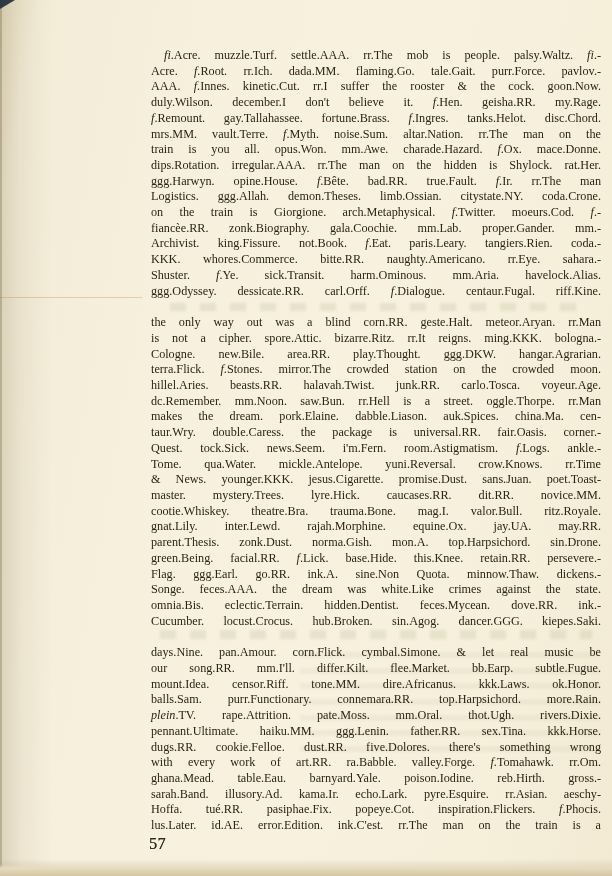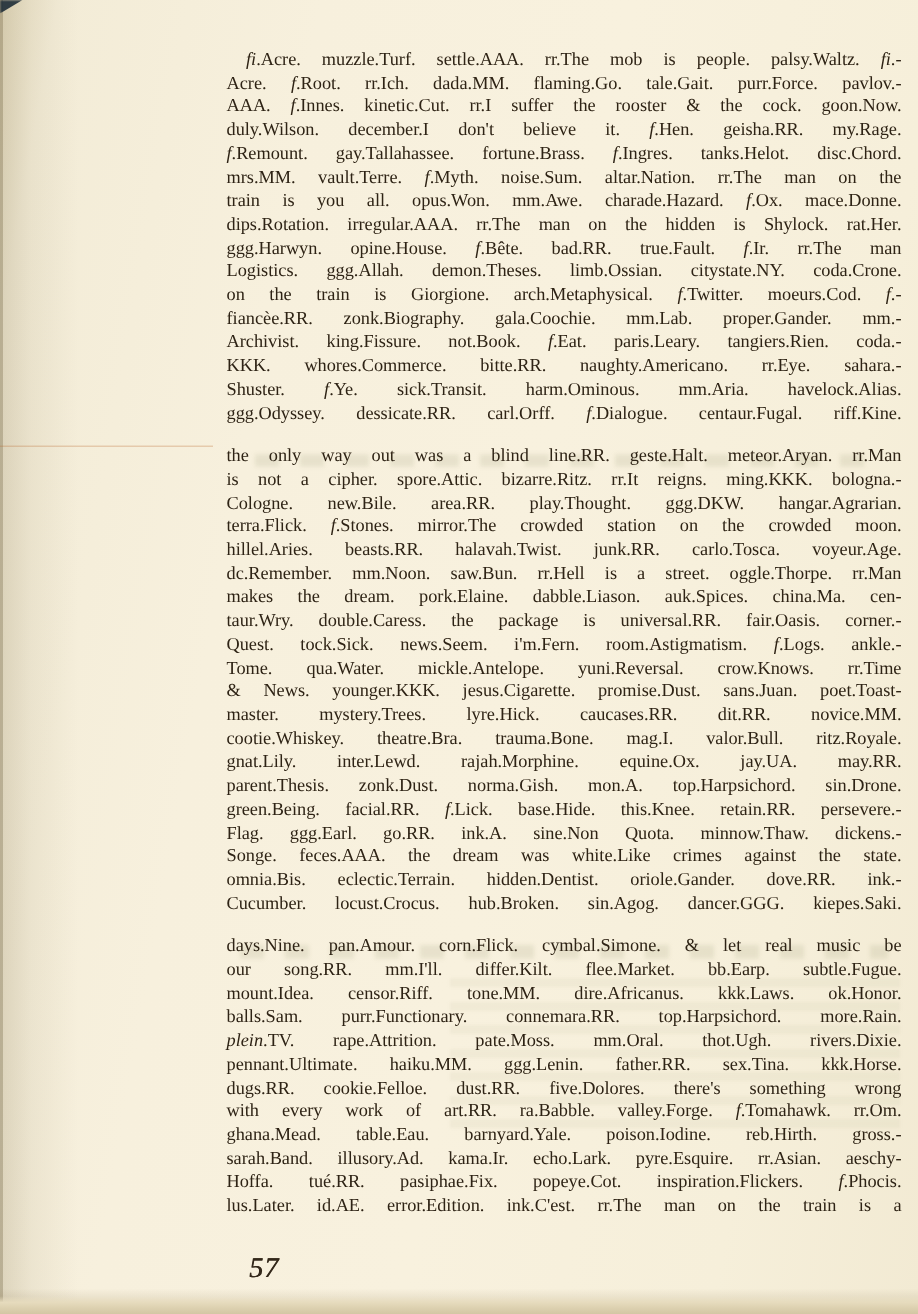--- a/index.html
+++ b/index.html
@@ -47,29 +47,29 @@
   .smudge-2 { left:160px; top:630px; width:432px; height:9px; }
   .smudge-3 { left:300px; top:652px; width:300px; height:110px; filter:blur(1px);
     background:repeating-linear-gradient(180deg, rgba(124,129,84,.06) 0 6px, rgba(124,129,84,0) 6px 15.7px);
   }
 
   .text-block {
     position:absolute; left:151px; top:32px; width:450px; z-index:2;
     color:#2e2315; font-size:12.2px; line-height:15.7px;
     -webkit-font-smoothing:antialiased;
   }
-  .para { margin:0 0 13px 0; }
+  .para { margin:16px 0 13px 0; }
   .para:last-child { margin-bottom:0; }
   .line { text-align:justify; text-align-last:justify; }
   .para.indent-first .line:first-child { text-indent:13px; }
   .line i { font-style:italic; }
 
   .page-number {
-    position:absolute; left:166px; top:835px; z-index:2;
-    font-size:19px; font-style:italic; color:#33281a;
+    position:absolute; left:149px; top:835px; z-index:2;
+    font-size:16px; color:#33281a;
     letter-spacing:.5px; text-shadow:.35px 0 0 currentColor;
   }
 </style>
 </head>
 <body>
 
 <div class="page">
   <div class="left-edge-shadow"></div>
   <div class="left-edge-line"></div>
   <div class="scratch-line"></div>
@@ -90,39 +90,39 @@
         <div class="line">ggg.Harwyn. opine.House. <i>f</i>.Bête. bad.RR. true.Fault. <i>f</i>.Ir. rr.The man</div>
         <div class="line">Logistics. ggg.Allah. demon.Theses. limb.Ossian. citystate.NY. coda.Crone.</div>
         <div class="line">on the train is Giorgione. arch.Metaphysical. <i>f</i>.Twitter. moeurs.Cod. <i>f</i>.-</div>
         <div class="line">fiancèe.RR. zonk.Biography. gala.Coochie. mm.Lab. proper.Gander. mm.-</div>
         <div class="line">Archivist. king.Fissure. not.Book. <i>f</i>.Eat. paris.Leary. tangiers.Rien. coda.-</div>
         <div class="line">KKK. whores.Commerce. bitte.RR. naughty.Americano. rr.Eye. sahara.-</div>
         <div class="line">Shuster. <i>f</i>.Ye. sick.Transit. harm.Ominous. mm.Aria. havelock.Alias.</div>
         <div class="line">ggg.Odyssey. dessicate.RR. carl.Orff. <i>f</i>.Dialogue. centaur.Fugal. riff.Kine.</div>
       </div>
       <div class="para">
-        <div class="line">the only way out was a blind line.RR. geste.Halt. meteor.Aryan. rr.Man</div>
+        <div class="line">the only way out was a blind corn.RR. geste.Halt. meteor.Aryan. rr.Man</div>
         <div class="line">is not a cipher. spore.Attic. bizarre.Ritz. rr.It reigns. ming.KKK. bologna.-</div>
         <div class="line">Cologne. new.Bile. area.RR. play.Thought. ggg.DKW. hangar.Agrarian.</div>
         <div class="line">terra.Flick. <i>f</i>.Stones. mirror.The crowded station on the crowded moon.</div>
         <div class="line">hillel.Aries. beasts.RR. halavah.Twist. junk.RR. carlo.Tosca. voyeur.Age.</div>
         <div class="line">dc.Remember. mm.Noon. saw.Bun. rr.Hell is a street. oggle.Thorpe. rr.Man</div>
         <div class="line">makes the dream. pork.Elaine. dabble.Liason. auk.Spices. china.Ma. cen-</div>
         <div class="line">taur.Wry. double.Caress. the package is universal.RR. fair.Oasis. corner.-</div>
         <div class="line">Quest. tock.Sick. news.Seem. i'm.Fern. room.Astigmatism. <i>f</i>.Logs. ankle.-</div>
         <div class="line">Tome. qua.Water. mickle.Antelope. yuni.Reversal. crow.Knows. rr.Time</div>
         <div class="line">&amp; News. younger.KKK. jesus.Cigarette. promise.Dust. sans.Juan. poet.Toast-</div>
         <div class="line">master. mystery.Trees. lyre.Hick. caucases.RR. dit.RR. novice.MM.</div>
         <div class="line">cootie.Whiskey. theatre.Bra. trauma.Bone. mag.I. valor.Bull. ritz.Royale.</div>
         <div class="line">gnat.Lily. inter.Lewd. rajah.Morphine. equine.Ox. jay.UA. may.RR.</div>
         <div class="line">parent.Thesis. zonk.Dust. norma.Gish. mon.A. top.Harpsichord. sin.Drone.</div>
         <div class="line">green.Being. facial.RR. <i>f</i>.Lick. base.Hide. this.Knee. retain.RR. persevere.-</div>
         <div class="line">Flag. ggg.Earl. go.RR. ink.A. sine.Non Quota. minnow.Thaw. dickens.-</div>
         <div class="line">Songe. feces.AAA. the dream was white.Like crimes against the state.</div>
-        <div class="line">omnia.Bis. eclectic.Terrain. hidden.Dentist. oriole.Gander. dove.RR. ink.-</div>
+        <div class="line">omnia.Bis. eclectic.Terrain. hidden.Dentist. feces.Mycean. dove.RR. ink.-</div>
         <div class="line">Cucumber. locust.Crocus. hub.Broken. sin.Agog. dancer.GGG. kiepes.Saki.</div>
       </div>
       <div class="para">
         <div class="line">days.Nine. pan.Amour. corn.Flick. cymbal.Simone. &amp; let real music be</div>
         <div class="line">our song.RR. mm.I'll. differ.Kilt. flee.Market. bb.Earp. subtle.Fugue.</div>
         <div class="line">mount.Idea. censor.Riff. tone.MM. dire.Africanus. kkk.Laws. ok.Honor.</div>
         <div class="line">balls.Sam. purr.Functionary. connemara.RR. top.Harpsichord. more.Rain.</div>
         <div class="line"><i>plein</i>.TV. rape.Attrition. pate.Moss. mm.Oral. thot.Ugh. rivers.Dixie.</div>
         <div class="line">pennant.Ultimate. haiku.MM. ggg.Lenin. father.RR. sex.Tina. kkk.Horse.</div>
         <div class="line">dugs.RR. cookie.Felloe. dust.RR. five.Dolores. there's something wrong</div>

